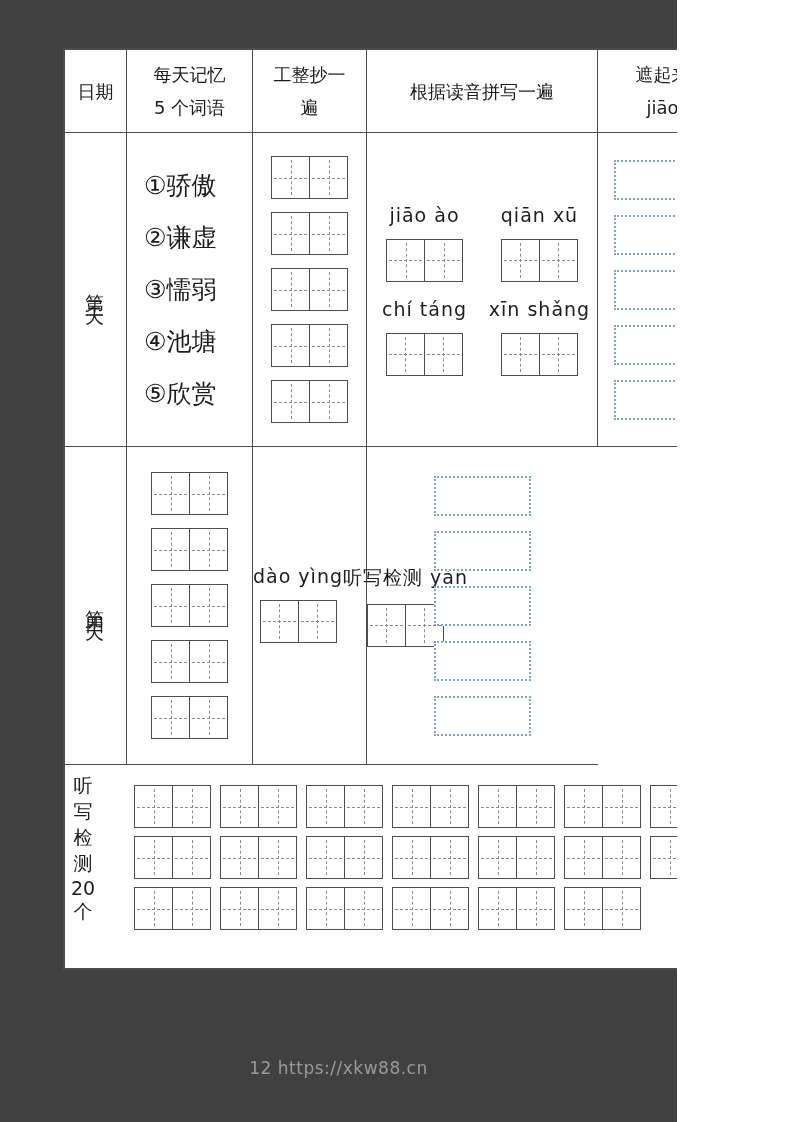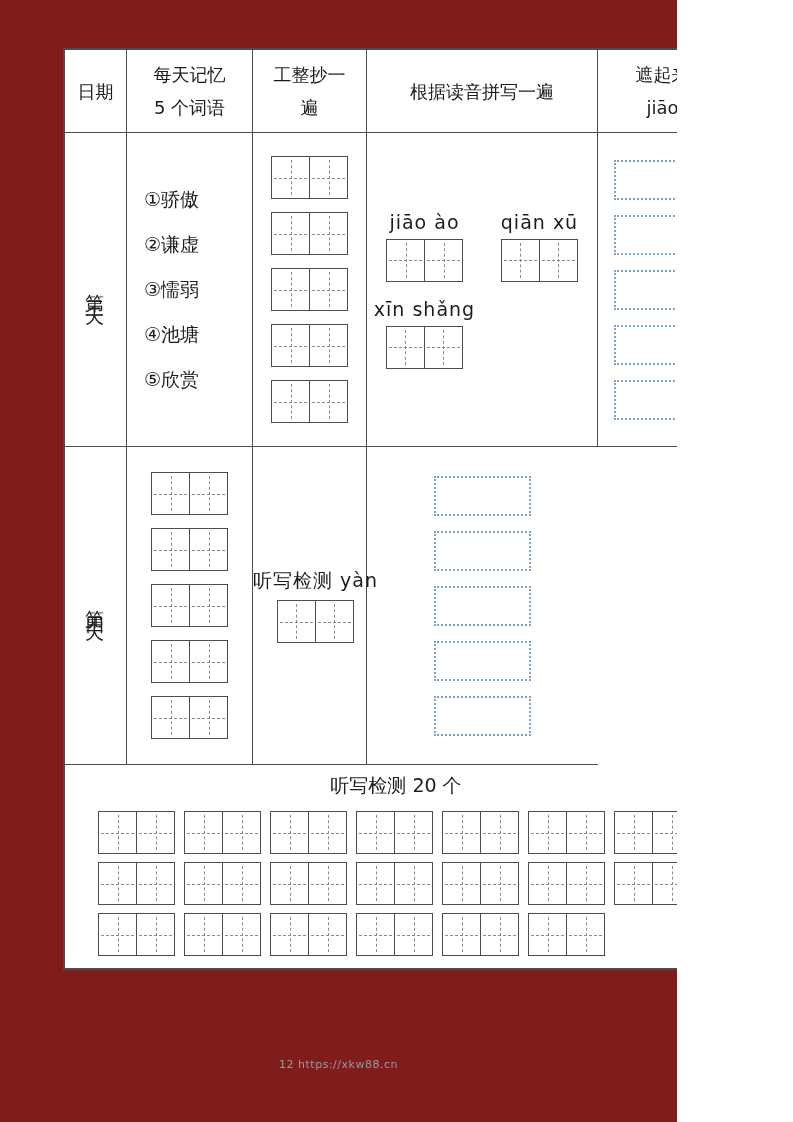--- a/index.html
+++ b/index.html
@@ -1,61 +1,61 @@
 <!DOCTYPE html>
 <html><head>
 <meta charset="utf-8">
 <style>
   html, body { margin:0; padding:0; background:#ffffff; }
   .page {
-    position:relative; width:677px; height:1122px; background:#7f1d1d;
+    position:relative; width:677px; height:1122px; background:#404040;
     font-family:"DejaVu Sans","Liberation Sans",sans-serif; color:#1c1c1c;
     overflow:hidden;
   }
   .wtable {
     position:absolute; left:63px; top:48px; width:666px; height:922px;
     display:grid;
     grid-template-columns:62px 126px 114px 231px 1fr;
     grid-template-rows:83px 314px 318px 1fr;
     border:2px solid #4d4d4d; box-sizing:border-box; background:#ffffff;
   }
   .cell { border-right:1.5px solid #4d4d4d; border-bottom:1.5px solid #4d4d4d; box-sizing:border-box; min-width:0; min-height:0; }
   .no-r { border-right:none; }
 
   .hcell { display:flex; flex-direction:column; align-items:center; justify-content:center; text-align:center;
            font-size:18px; line-height:33px; font-weight:500; }
 
   .day-cell { display:flex; align-items:center; justify-content:center; }
   .vtext { writing-mode:vertical-rl; text-orientation:upright; font-size:19px; letter-spacing:7px; font-weight:500; }
 
   .words-cell { display:flex; flex-direction:column; justify-content:center; padding-left:17px; gap:19px;
-                font-size:19px; font-weight:500; }
+                font-size:25px; font-weight:500; }
 
   .copy-cell { display:flex; flex-direction:column; align-items:center; justify-content:center; gap:13px; }
 
   .pinyin-cell { display:grid; grid-template-columns:1fr 1fr; row-gap:16px; align-content:center; justify-items:center; }
-  .py-item { display:flex; flex-direction:column; align-items:center; gap:6px; }
+  .py-item { display:flex; flex-direction:column; align-items:center; gap:13px; }
   .py-label { font-size:19px; letter-spacing:1px; white-space:nowrap; }
   .py-box { display:flex; }
 
   .cover-cell { display:flex; flex-direction:column; align-items:center; justify-content:center; gap:15px; }
   .bluebox { width:97px; height:40px; border:2px dotted #7fa3c4; box-sizing:border-box; background:#ffffff; }
 
   .tian { display:flex; border:1.6px solid #4d4d4d; background:#ffffff; flex:0 0 auto; }
   .tc { position:relative; width:37px; height:41px; }
   .tc + .tc { border-left:1.6px solid #4d4d4d; }
   .tc::before { content:""; position:absolute; left:50%; top:3px; bottom:3px; border-left:1.4px dashed #8a8a8a; }
   .tc::after  { content:""; position:absolute; top:50%; left:2px; right:2px; border-top:1.4px dashed #8a8a8a; }
 
-  .dict-cell { grid-column:1 / -1; border-right:none; border-bottom:none; display:flex; flex-direction:column; padding-top:8px; }
+  .dict-cell { grid-column:1 / -1; border-right:none; border-bottom:none; display:flex; padding-top:8px; }
   .dict-title { text-align:center; font-size:19px; font-weight:500; }
   .dict-rows { margin-top:12px; display:flex; flex-direction:column; gap:8px; padding-left:33px; }
   .dict-row { display:flex; gap:9px; }
 
-  .footer { position:absolute; left:0; top:1058px; width:100%; text-align:center; font-size:11px; color:#9a9a9a; letter-spacing:0.5px; }
+  .footer { position:absolute; left:0; top:1058px; width:100%; text-align:center; font-size:17px; color:#9a9a9a; letter-spacing:0.5px; }
 </style>
 </head>
 <body>
 
 <div class="page">
   <div class="wtable">
 
     <div class="cell hcell">
       <span>日期</span>
     </div>
@@ -120,20 +120,29 @@
       <div class="py-item">
         <div class="py-label">qiān xū</div>
         <div class="py-box">
             <div class="tian">
               <span class="tc"></span>
               <span class="tc"></span>
             </div>
           </div>
       </div>
       <div class="py-item">
+        <div class="py-label">chí táng</div>
+        <div class="py-box">
+            <div class="tian">
+              <span class="tc"></span>
+              <span class="tc"></span>
+            </div>
+          </div>
+      </div>
+      <div class="py-item">
         <div class="py-label">xīn shǎng</div>
         <div class="py-box">
             <div class="tian">
               <span class="tc"></span>
               <span class="tc"></span>
             </div>
           </div>
       </div>
     </div>
     <div class="cell cover-cell no-r">
@@ -163,20 +172,29 @@
         <div class="tian">
           <span class="tc"></span>
           <span class="tc"></span>
         </div>
         <div class="tian">
           <span class="tc"></span>
           <span class="tc"></span>
         </div>
       </div>
     <div class="cell pinyin-cell">
+      <div class="py-item">
+        <div class="py-label">dào yìng</div>
+        <div class="py-box">
+            <div class="tian">
+              <span class="tc"></span>
+              <span class="tc"></span>
+            </div>
+          </div>
+      </div>
       <div class="py-item">
         <div class="py-label">听写检测 yàn</div>
         <div class="py-box">
             <div class="tian">
               <span class="tc"></span>
               <span class="tc"></span>
             </div>
           </div>
       </div>
     </div>

